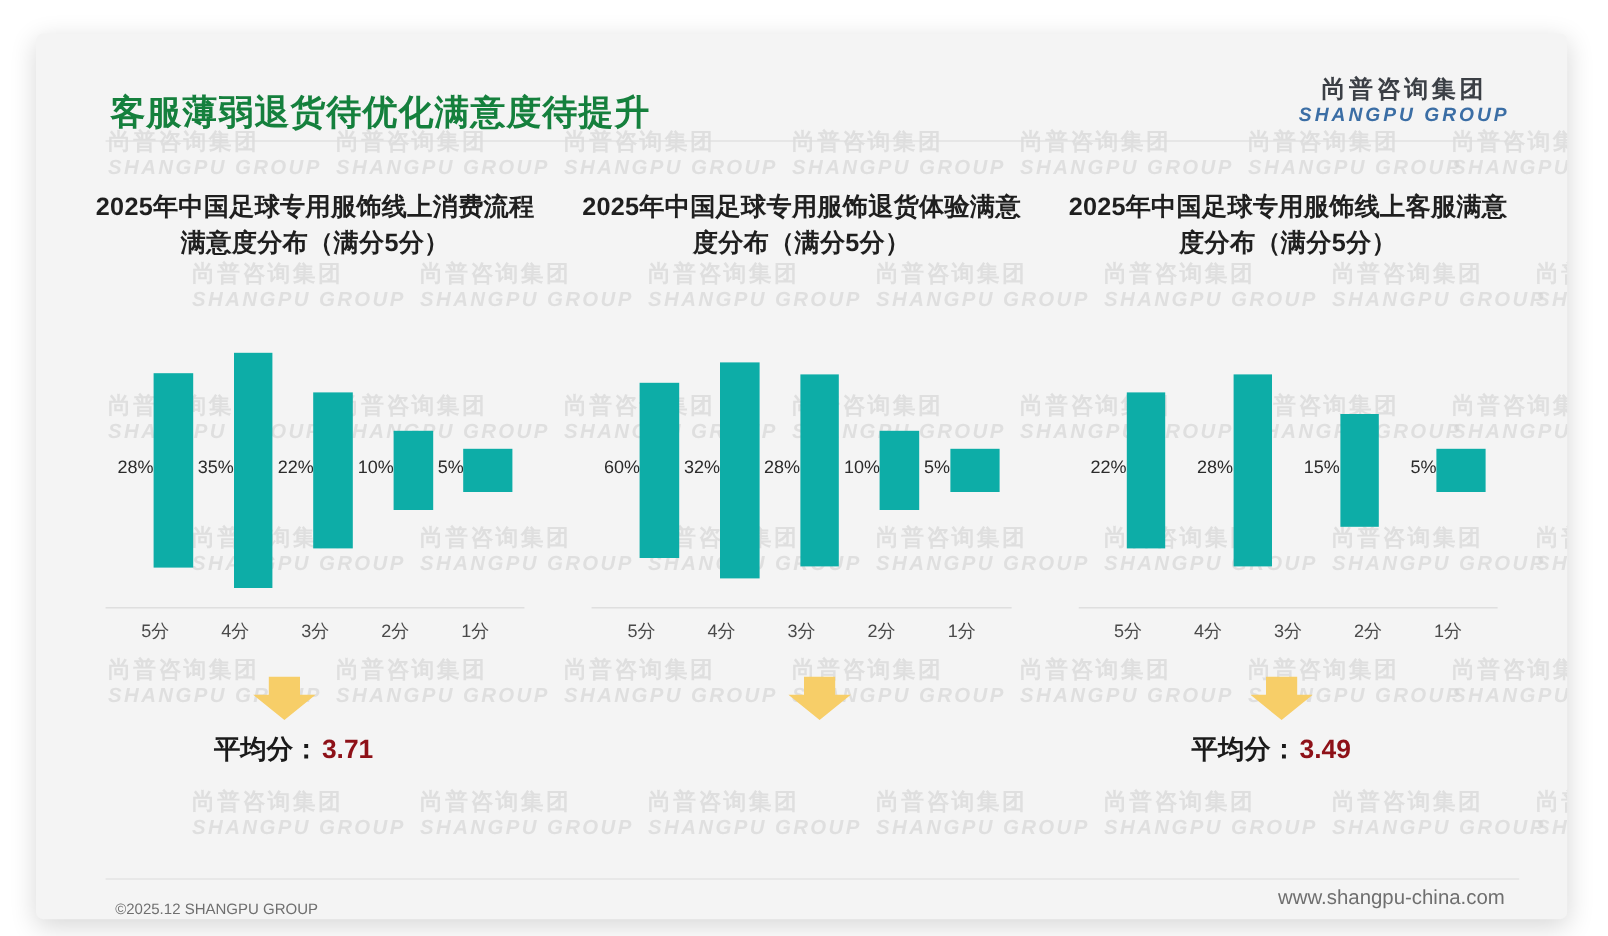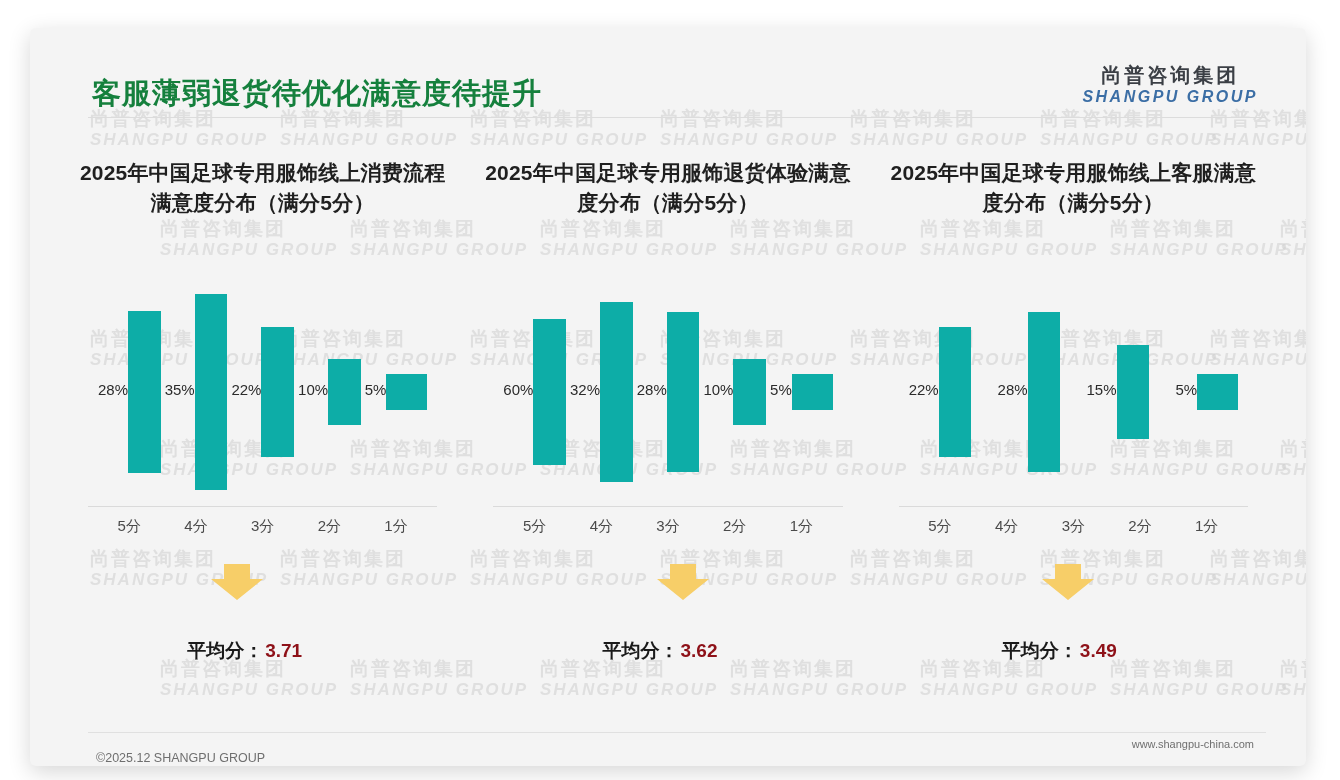--- a/index.html
+++ b/index.html
@@ -185,25 +185,24 @@
     transform: translateX(-4px);
     width: 54px;
     height: 40px;
   }
   .avg-text {
     position: absolute;
     top: 48px;
     left: 0;
     width: 100%;
     text-align: center;
-    font-size: 19px;
+    font-size: 22px;
     font-weight: 700;
     color: #1a1a1a;
     white-space: nowrap;
-    margin-top: 28px;
   }
   .avg-text .score {
     color: #8e1118;
     font-weight: 700;
     margin-left: 2px;
   }
 
   
   .panel-1 .arrow { left: 38%; }
   .panel-1 .avg-text { transform: translateX(-18px); }
@@ -245,21 +244,21 @@
     top: 8px;
     font-size: 12.5px;
     color: #6f6f6f;
     white-space: nowrap;
     margin-top: 13px;
   }
   .footer-right {
     position: absolute;
     right: 52px;
     top: 8px;
-    font-size: 11px;
+    font-size: 17px;
     color: #6f6f6f;
     white-space: nowrap;
   }
 </style>
 </head>
 <body>
 
 <div class="slide">
 
   <div class="watermark-layer">
@@ -523,23 +522,20 @@
           <span class="axis-label">2分</span>
           <span class="axis-label">1分</span>
         </div>
       </div>
       <div class="avg-wrap">
         <span class="arrow">
           <svg viewBox="0 0 54 40" width="54" height="40" aria-hidden="true">
             <polygon points="14,2 40,2 40,17 53,17 27,38 1,17 14,17" fill="#f7ce68"></polygon>
           </svg>
         </span>
-        <div class="avg-text">
-          <span>平均分：</span><span class="score">3.62</span>
-        </div>
       </div>
     </div>
 
     <div class="panel panel-3">
       <div class="panel-title">2025年中国足球专用服饰线上客服满意度分布（满分5分）</div>
       <div class="plot">
         <div class="bars">
           <div class="bar-col">
             <span class="bar-value">22%</span>
             <div class="bar" style="height:130px"></div>

